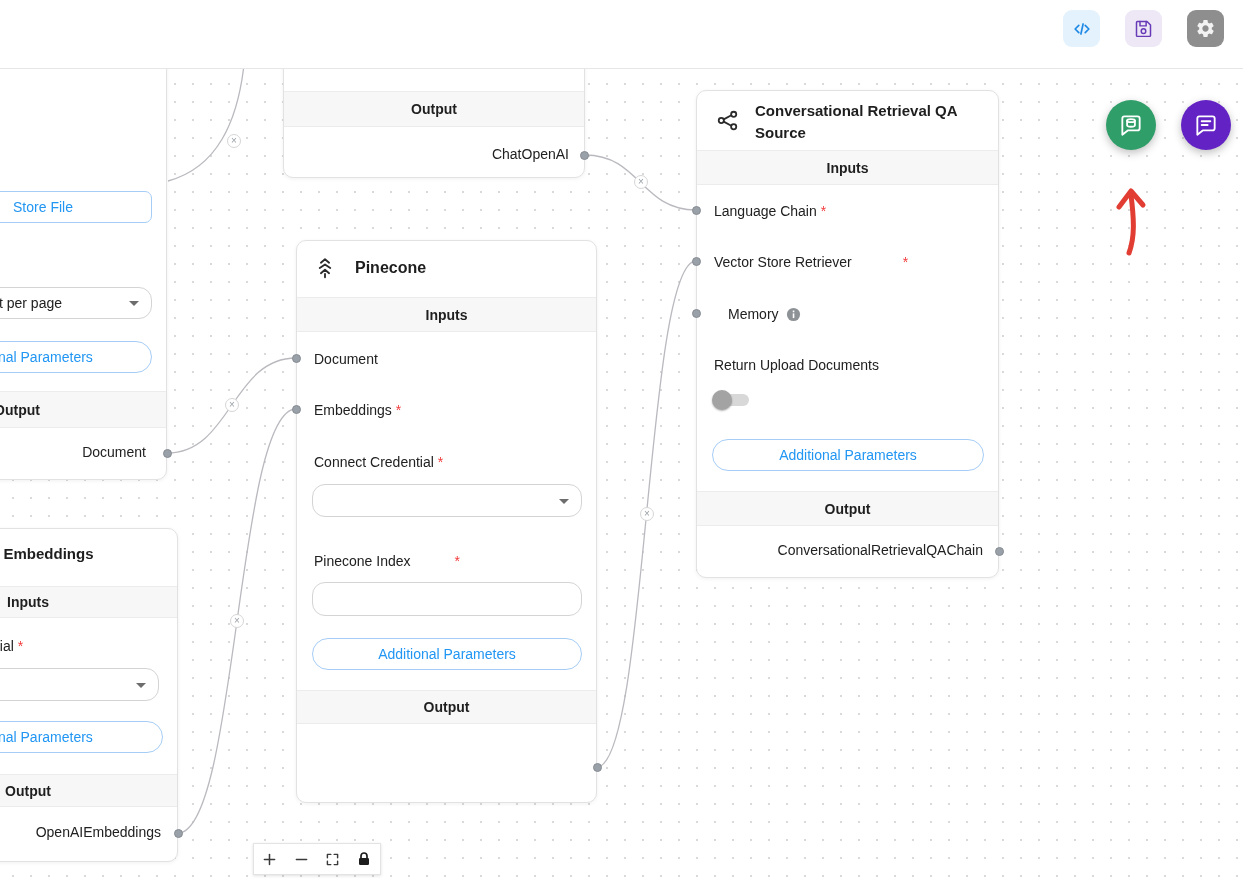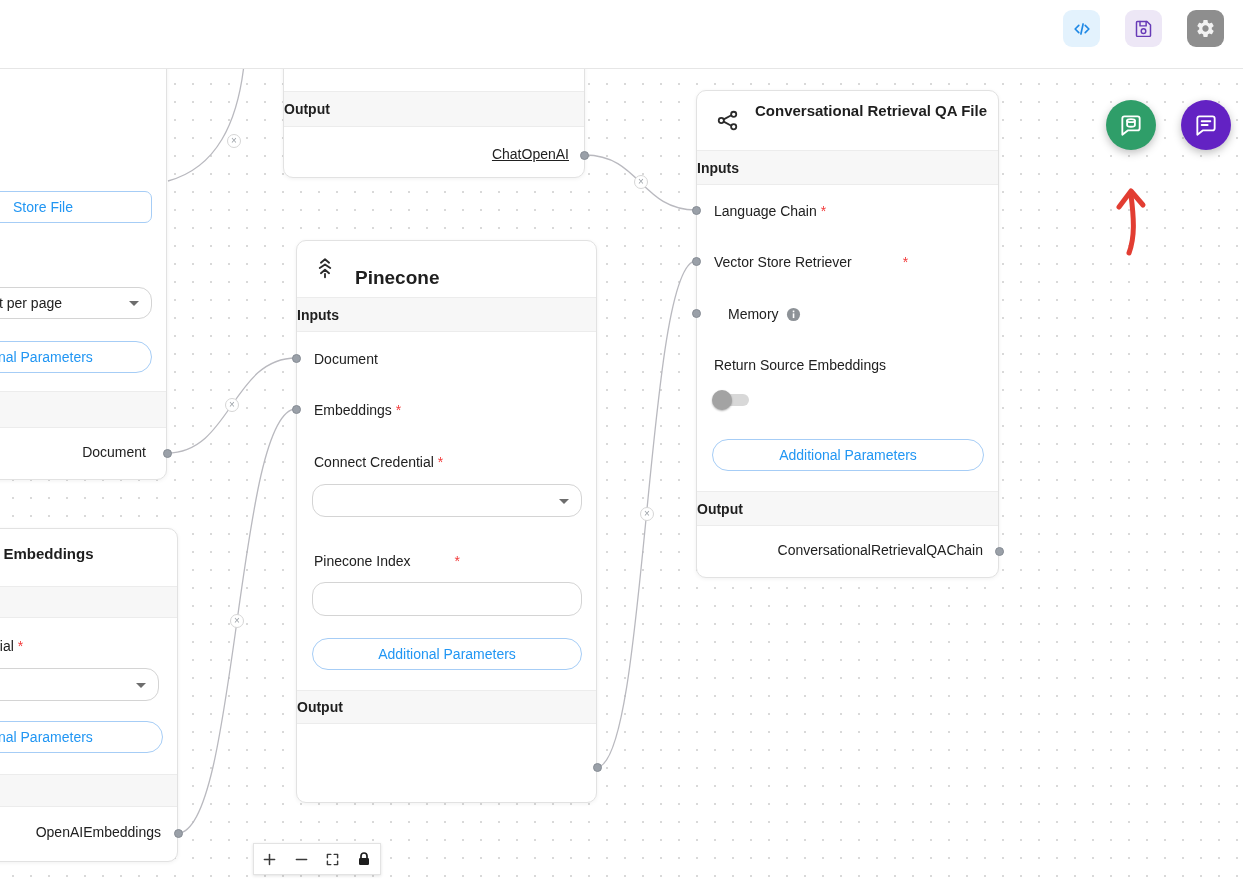--- a/index.html
+++ b/index.html
@@ -22,21 +22,21 @@
   .edge-x { position:absolute; width:14px; height:14px; border-radius:50%;
     background:#fff; border:1px solid #d6d6d6; color:#9aa0a6; z-index:2;
     display:flex; align-items:center; justify-content:center; font-size:10px; line-height:1; cursor:pointer; }
   .edge-x::before { content:"\00d7"; }
 
   
   .node { position:absolute; background:#fff; border:1px solid #e2e2e2; border-radius:10px;
     box-shadow:0 1px 4px rgba(0,0,0,.06); z-index:3; }
   .band { position:absolute; left:0; right:0; background:#f7f7f7;
     border-top:1px solid #ececec; border-bottom:1px solid #ececec;
-    display:flex; align-items:center; 
+    display:flex; align-items:center; justify-content:center;
     font-weight:700; font-size:14px; color:#1f1f1f; }
   .ntitle { position:absolute; font-size:15px; font-weight:700; color:#1e1e1e; white-space:nowrap; }
   .label { position:absolute; font-size:14px; color:#212121; white-space:nowrap;
     display:flex; align-items:center; height:20px; }
   .star { color:#f23b3b; margin-left:4px; }
   .anchor-text { position:absolute; font-size:14px; color:#212121; text-align:right; white-space:nowrap; }
   .handle { position:absolute; width:9px; height:9px; border-radius:50%;
     background:#9aa0a8; border:1px solid #878d95; z-index:5; cursor:crosshair; }
   .outline-btn { position:absolute; display:flex; align-items:center; justify-content:center;
     border:1px solid #a6cdf6; color:#2196f3; font-size:14px; background:#fff;
@@ -109,21 +109,21 @@
   <div class="edge-x" style="left:634px; top:106px;"></div>
   <div class="edge-x" style="left:225px; top:329px;"></div>
   <div class="edge-x" style="left:230px; top:545px;"></div>
   <div class="edge-x" style="left:640px; top:438px;"></div>
   <div class="edge-x" style="left:227px; top:65px;"></div>
 
   <div class="node" style="left:283px; top:-32px; width:302px; height:141px;">
     <div class="band" style="top:53px; height:36px;">
       <span>Output</span>
     </div>
-    <div class="anchor-text" style="right:15px; top:108px;text-decoration:underline;">ChatOpenAI</div>
+    <div class="anchor-text" style="right:15px; top:108px;">ChatOpenAI</div>
     <div class="handle" style="right:-5px; top:113px;"></div>
   </div>
 
   <div class="node" style="left:-133px; top:-120px; width:300px; height:531px;">
     <div class="outline-btn upload-btn" style="left:66px; top:241px; width:218px; height:32px;">
       <span>Store File</span>
     </div>
     <div class="select" style="left:28px; top:337px; width:256px; height:32px;">
       <span>One document per page</span>
       <span class="chev"></span>
@@ -160,21 +160,21 @@
     <div class="handle" style="left:295px; top:300px;"></div>
   </div>
 
   <div class="node" style="left:296px; top:171px; width:301px; height:563px;">
     <svg width="28" height="28" viewBox="0 0 24 24" fill="none" stroke="#2b2b2b" stroke-width="1.6" stroke-linecap="round" stroke-linejoin="round" style="position:absolute; left:14px; top:13px;">
       <polyline points="8.5,7.5 12,4.5 15.5,7.5"></polyline>
       <polyline points="7.5,12 12,9 16.5,12"></polyline>
       <polyline points="8.5,16.5 12,13.5 15.5,16.5"></polyline>
       <line x1="12" y1="17" x2="12" y2="20"></line>
     </svg>
-    <div class="ntitle" style="left:58px; top:26px; font-size:19px;">Pinecone</div>
+    <div class="ntitle" style="left:58px; top:18px; font-size:16px;">Pinecone</div>
     <div class="band" style="top:56px; height:35px;">
       <span>Inputs</span>
     </div>
     <div class="label" style="left:17px; top:108px;">
       <span>Document</span>
     </div>
     <div class="handle" style="left:-5px; top:113px;"></div>
     <div class="label" style="left:17px; top:159px;">
       <span>Embeddings</span>
       <span class="star">*</span>
@@ -202,21 +202,21 @@
   </div>
 
   <div class="node" style="left:696px; top:21px; width:303px; height:488px;">
     <svg width="27" height="27" viewBox="0 0 24 24" fill="none" stroke="#2b2b2b" stroke-width="1.6" stroke-linecap="round" style="position:absolute; left:17px; top:16px;">
       <circle cx="6.5" cy="12" r="2.3"></circle>
       <circle cx="17.5" cy="6.5" r="2.3"></circle>
       <circle cx="17.5" cy="17.5" r="2.3"></circle>
       <line x1="8.6" y1="11" x2="15.4" y2="7.4"></line>
       <line x1="8.6" y1="13" x2="15.4" y2="16.6"></line>
     </svg>
-    <div class="ntitle" style="left:58px; top:9px; width:234px; white-space:normal; line-height:22px;">Conversational Retrieval QA File</div>
+    <div class="ntitle" style="left:58px; top:9px; width:234px; white-space:normal; line-height:22px;">Conversational Retrieval QA Source</div>
     <div class="band" style="top:59px; height:35px;">
       <span>Inputs</span>
     </div>
     <div class="label" style="left:17px; top:110px;">
       <span>Language Chain</span>
       <span class="star">*</span>
     </div>
     <div class="handle" style="left:-5px; top:115px;"></div>
     <div class="label" style="left:17px; top:161px;gap:47px;">
       <span>Vector Store Retriever</span>
@@ -228,21 +228,21 @@
       <span class="info-ic">
         <svg width="15" height="15" viewBox="0 0 16 16">
           <circle cx="8" cy="8" r="7" fill="#8d9297"></circle>
           <rect x="7.2" y="6.8" width="1.7" height="5" fill="#fff"></rect>
           <rect x="7.2" y="3.8" width="1.7" height="1.8" fill="#fff"></rect>
         </svg>
       </span>
     </div>
     <div class="handle" style="left:-5px; top:218px;"></div>
     <div class="label" style="left:17px; top:264px;">
-      <span>Return Source Embeddings</span>
+      <span>Return Upload Documents</span>
     </div>
     <div class="toggle" style="left:15px; top:298px;">
       <span class="track"></span>
       <span class="thumb"></span>
     </div>
     <div class="outline-btn" style="left:15px; top:348px; width:272px; height:32px;">
       <span>Additional Parameters</span>
     </div>
     <div class="band" style="top:400px; height:35px;">
       <span>Output</span>

